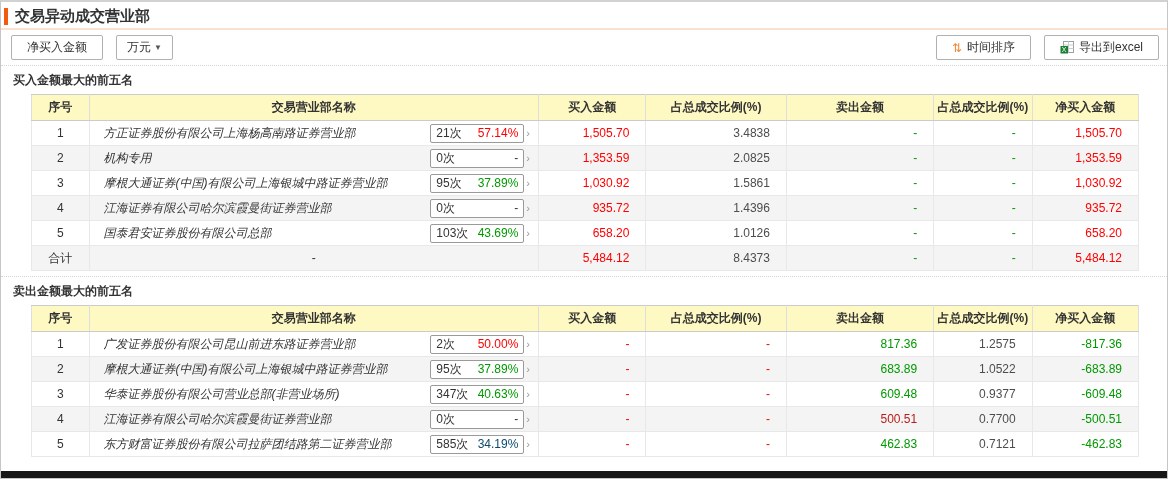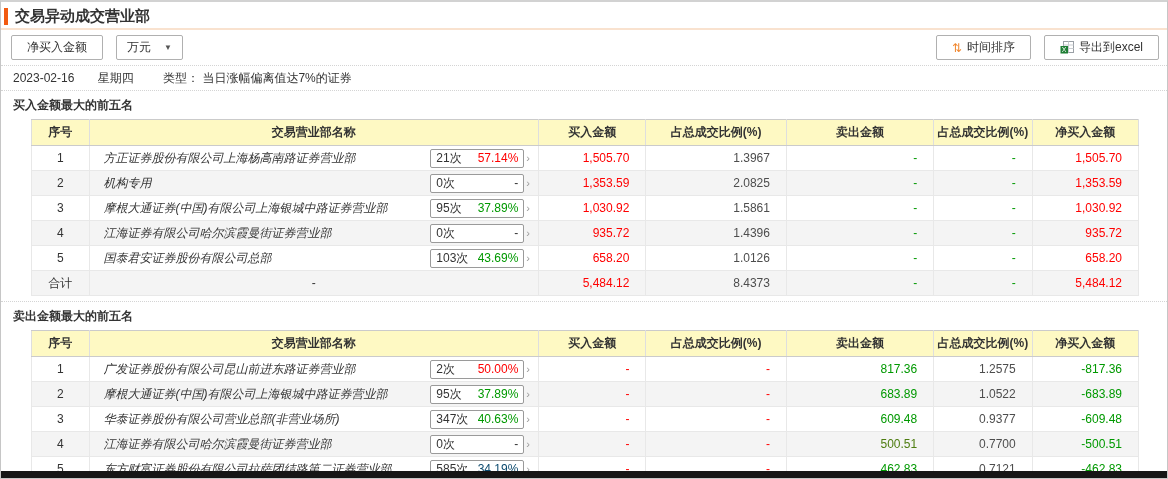--- a/index.html
+++ b/index.html
@@ -9,21 +9,21 @@
   .page-title-row{display:flex;align-items:center;height:24px;padding:2px 0 0 3px;
     border-bottom:2px solid #f9e2cf;}
   .accent-bar{width:4px;height:17px;background:var(--accent,#f25a10);}
   .page-title{font-size:15px;font-weight:bold;color:#333;margin:0 0 0 7px;}
   
   .toolbar{display:flex;align-items:center;gap:13px;padding:5px 8px 5px 10px;
     border-bottom:1px dotted #d4d4d4;}
   .btn{display:inline-flex;align-items:center;justify-content:center;gap:5px;height:25px;
     padding:0 15px;background:#fff;border:1px solid #b0b0b0;border-radius:2px;
     font-size:12px;color:#333;cursor:pointer;font-family:inherit;}
-  .btn.dropdown{padding:0 10px;gap:13px;}
+  .btn.dropdown{padding:0 10px;gap:3px;}
   .caret{font-size:8px;color:#555;line-height:1;}
   .spacer{flex:1;}
   .sort-ic{color:#f0862e;font-size:12px;line-height:1;}
   .btn .ic-svg{display:inline-block;}
   
   .info-row{padding:5px 12px 4px;font-size:12px;color:#333;border-bottom:1px dotted #d4d4d4;line-height:15px;}
   .info-row .weekday{margin-left:20px;}
   .info-row .type{margin-left:26px;}
   
   .section-title{font-size:12px;font-weight:bold;color:#333;padding:6px 12px 4px;}
@@ -74,28 +74,20 @@
         <line x1="3.5" y1="4" x2="13.5" y2="4" stroke="#c9cdd1"></line>
         <line x1="3.5" y1="7.5" x2="13.5" y2="7.5" stroke="#c9cdd1"></line>
         <line x1="8.5" y1="0.5" x2="8.5" y2="11.5" stroke="#c9cdd1"></line>
         <rect x="0.5" y="5" width="7.5" height="7.5" fill="#1e7e34"></rect>
         <text x="4.2" y="11" font-size="7" fill="#ffffff" text-anchor="middle" font-family="Liberation Sans, sans-serif">X</text>
       </svg>
       <span>导出到excel</span>
     </button>
   </div>
 
-  <div class="info-row">
-    <span class="date">2023-02-16</span>
-    <span class="weekday">星期四</span>
-    <span class="type">
-      <span>类型：</span>
-      <span>当日涨幅偏离值达7%的证券</span>
-    </span>
-  </div>
 
   <div class="section">
     <div class="section-title">买入金额最大的前五名</div>
     <table class="data-table">
         <colgroup>
           <col style="width: 5.2%;">
           <col style="width: 40.6%;">
           <col style="width: 9.7%;">
           <col style="width: 12.7%;">
           <col style="width: 13.3%;">
@@ -122,21 +114,21 @@
                 <span class="badge-wrap">
                   <span class="badge">
                     <span class="cnt">21次</span>
                     <span style="color: rgb(255, 0, 0);">57.14%</span>
                   </span>
                   <span class="badge-arrow">›</span>
                 </span>
               </span>
             </td>
             <td class="num" style="color: rgb(255, 0, 0);">1,505.70</td>
-            <td class="num" style="color: rgb(77, 77, 77);">1.3967</td>
+            <td class="num" style="color: rgb(77, 77, 77);">3.4838</td>
             <td class="num" style="color: rgb(0, 153, 0);">-</td>
             <td class="num" style="color: rgb(0, 153, 0);">-</td>
             <td class="num" style="color: rgb(255, 0, 0);">1,505.70</td>
           </tr>
           <tr>
             <td class="rank">2</td>
             <td class="namecell">
               <span class="name-flex">
                 <span class="dept-name">机构专用</span>
                 <span class="badge-wrap">
@@ -322,21 +314,21 @@
                   <span class="badge">
                     <span class="cnt">0次</span>
                     <span style="color: rgb(51, 51, 51);">-</span>
                   </span>
                   <span class="badge-arrow">›</span>
                 </span>
               </span>
             </td>
             <td class="num" style="color: rgb(255, 0, 0);">-</td>
             <td class="num" style="color: rgb(255, 0, 0);">-</td>
-            <td class="num" style="color: #4d7c0f;">500.51</td>
+            <td class="num" style="color: #b91c1c;">500.51</td>
             <td class="num" style="color: rgb(77, 77, 77);">0.7700</td>
             <td class="num" style="color: rgb(0, 153, 0);">-500.51</td>
           </tr>
           <tr>
             <td class="rank">5</td>
             <td class="namecell">
               <span class="name-flex">
                 <span class="dept-name">东方财富证券股份有限公司拉萨团结路第二证券营业部</span>
                 <span class="badge-wrap">
                   <span class="badge">

